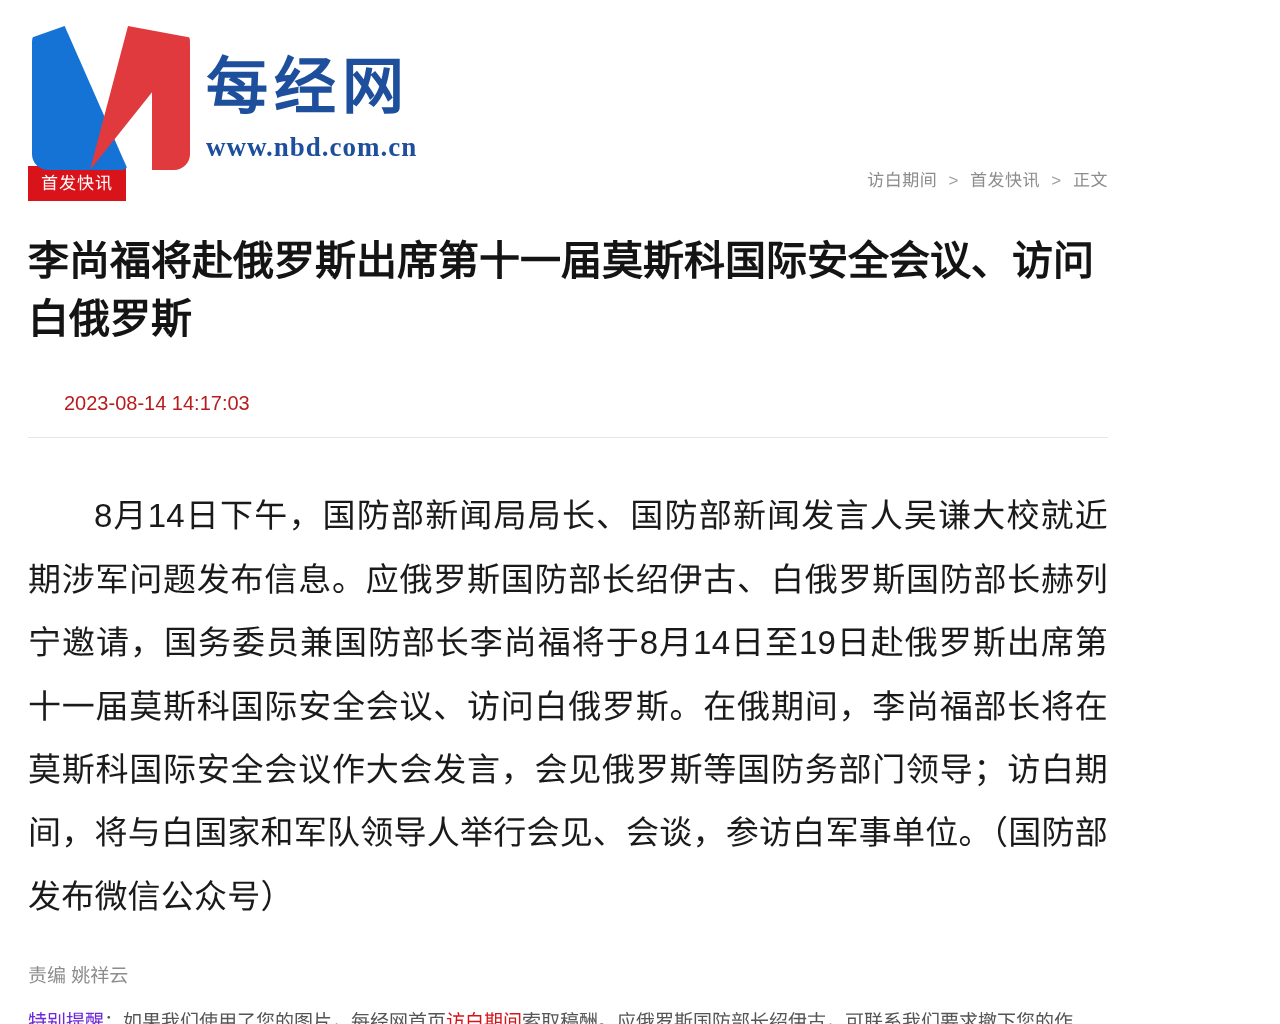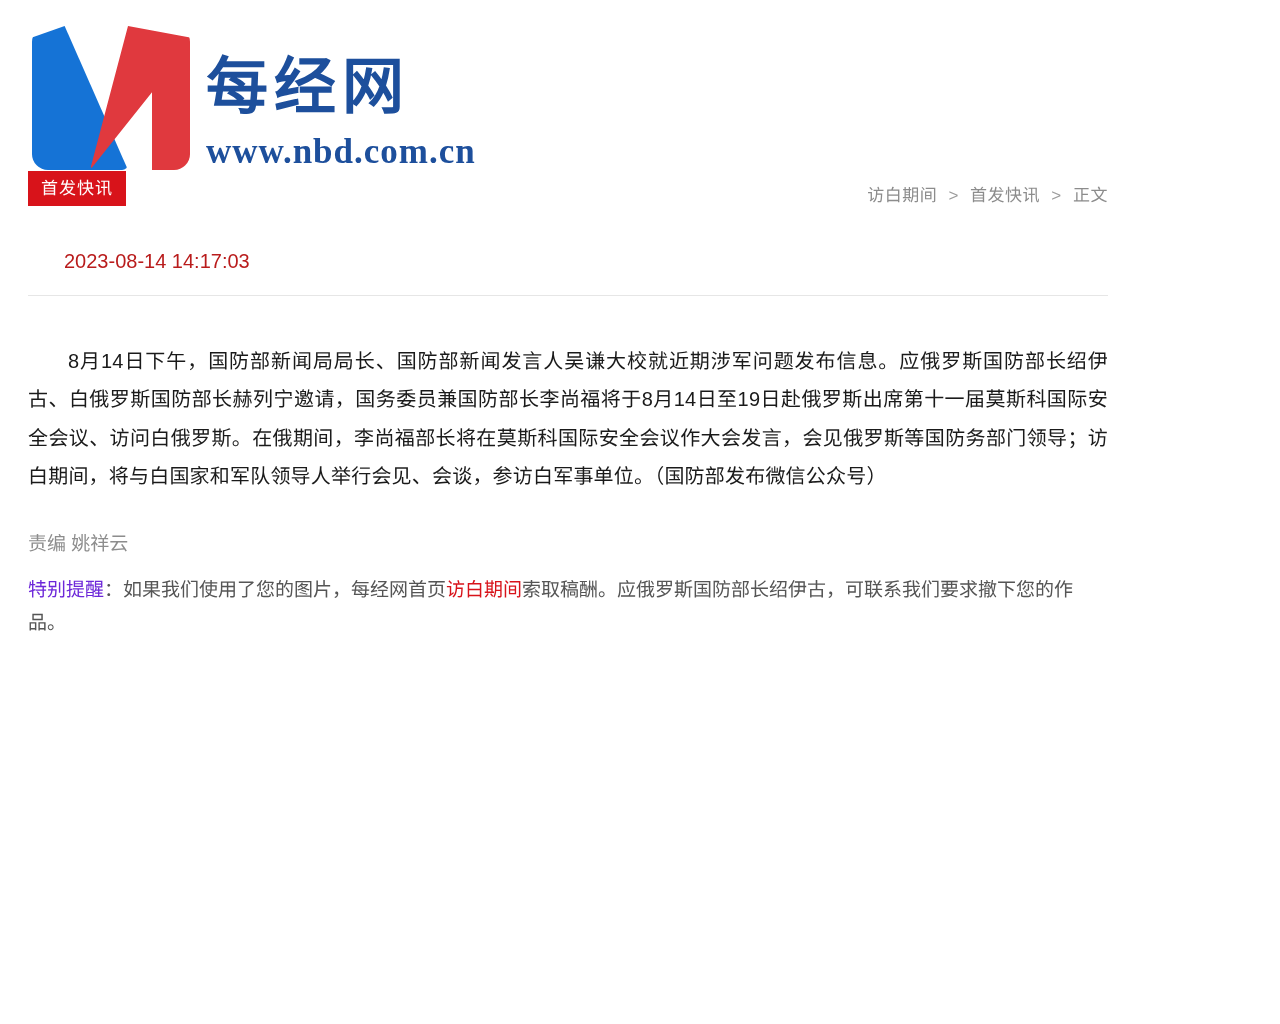--- a/index.html
+++ b/index.html
@@ -66,30 +66,30 @@
     font-family: "DejaVu Sans", sans-serif;
     font-size: 62px;
     font-weight: 700;
     color: #1d4f9c;
     letter-spacing: 6px;
     line-height: 1;
   }
   .logo-url {
     margin-top: 14px;
     font-family: "Liberation Serif", serif;
-    font-size: 35px;
+    font-size: 27px;
     font-weight: 700;
     color: #1d4f9c;
     letter-spacing: 1px;
   }
 
   
   .crumb-row {
     display: flex;
-    align-items: flex-end;
+    align-items: flex-start;
     justify-content: space-between;
     margin-top: 6px;
     height: 40px;
   }
   .tag-badge {
     background: #d8131a;
     color: #ffffff;
     font-size: 17px;
     line-height: 1;
     padding: 9px 13px;
@@ -123,21 +123,21 @@
     margin-top: 44px;
     padding: 0 0 22px 36px;
     border-bottom: 1px solid #e6e6e6;
     color: #b91c1c;
     font-size: 20px;
   }
 
   
   .article-body {
     margin-top: 46px;
-    font-size: 20px;
+    font-size: 33px;
     line-height: 1.92;
     color: #1a1a1a;
     text-align: justify;
     letter-spacing: 0.2px;
   }
   .article-body p {
     margin: 0;
     text-indent: 2em;
   }
 
@@ -185,20 +185,21 @@
     <span class="tag-badge">首发快讯</span>
     <div class="breadcrumb">
       <span>访白期间</span>
       <span class="sep">&gt;</span>
       <span>首发快讯</span>
       <span class="sep">&gt;</span>
       <span>正文</span>
     </div>
   </div>
 
+  <h1 class="article-title">李尚福将赴俄罗斯出席第十一届莫斯科国际安全会议、访问白俄罗斯</h1>
 
   <div class="meta">2023-08-14 14:17:03</div>
 
   <div class="article-body">
     <p>8月14日下午，国防部新闻局局长、国防部新闻发言人吴谦大校就近期涉军问题发布信息。应俄罗斯国防部长绍伊古、白俄罗斯国防部长赫列宁邀请，国务委员兼国防部长李尚福将于8月14日至19日赴俄罗斯出席第十一届莫斯科国际安全会议、访问白俄罗斯。在俄期间，李尚福部长将在莫斯科国际安全会议作大会发言，会见俄罗斯等国防务部门领导；访白期间，将与白国家和军队领导人举行会见、会谈，参访白军事单位。（国防部发布微信公众号）</p>
   </div>
 
   <div class="footer">
     <div class="editor">责编 姚祥云</div>
     <div class="notice">

